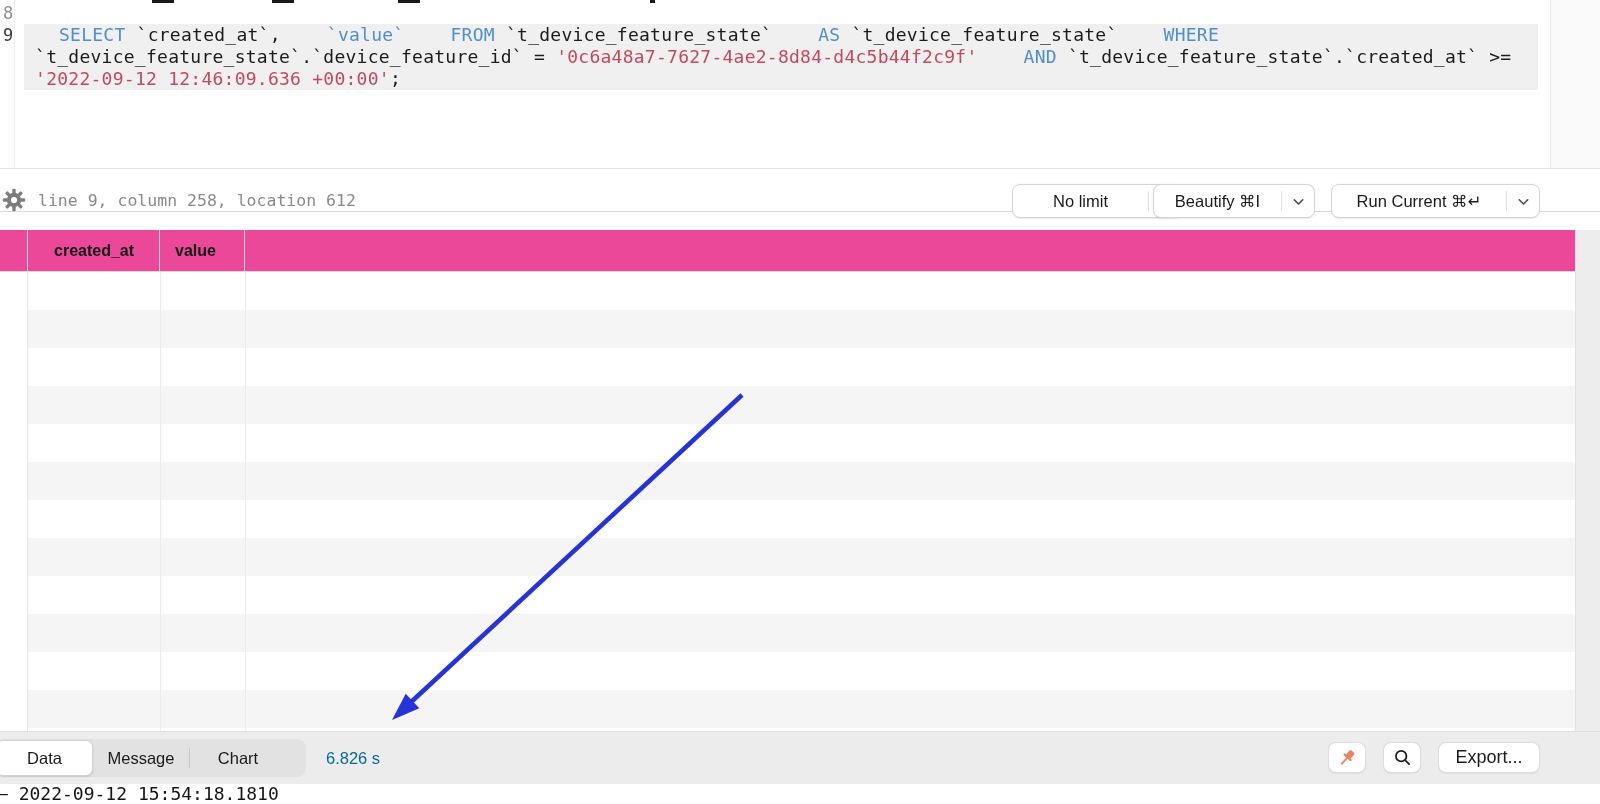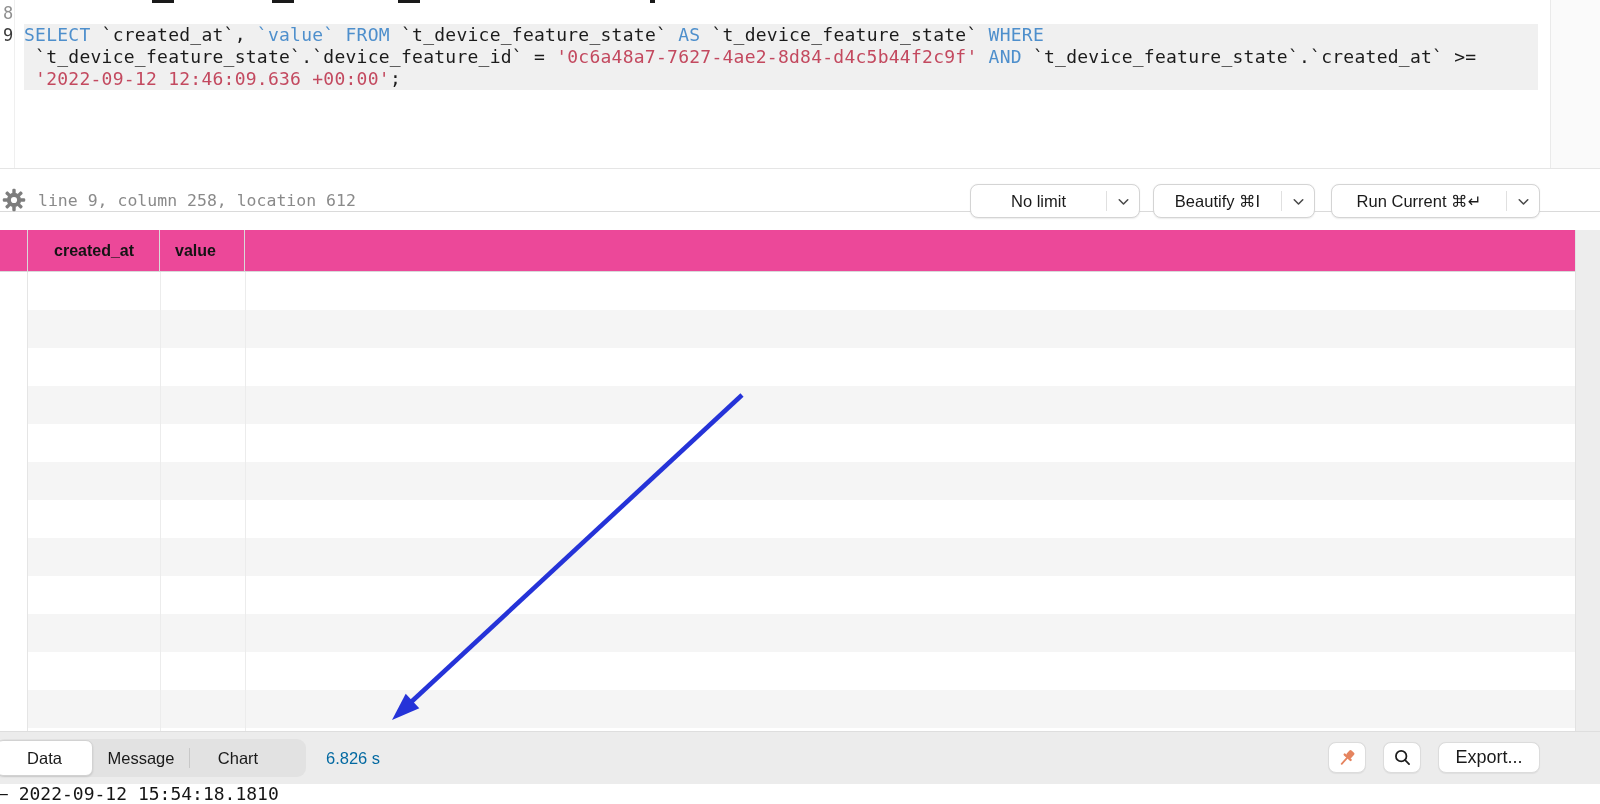--- a/index.html
+++ b/index.html
@@ -9,21 +9,21 @@
 
   
   .editor{position:absolute;left:0;top:0;width:1600px;height:168px;background:#fff;}
   .gutter-divider{position:absolute;left:14px;top:0;width:1px;height:168px;background:#efefef;}
   .frag{position:absolute;top:0;height:3px;background:#1a1a1a;}
   .ln{position:absolute;left:3px;font-family:"DejaVu Sans Mono",monospace;font-size:17px;line-height:22px;color:#8f8f8f;}
   .ln.current{color:#3a3a3a;}
   .code-block{position:absolute;left:24px;top:24px;right:62px;background:#f0f0f0;}
   .code-line{height:22px;line-height:22px;white-space:pre;font-family:"DejaVu Sans Mono",monospace;
              font-size:18px;letter-spacing:.25px;color:var(--code-text,#1b1b1b);}
-  .seg-kw{color:var(--keyword,#4e8fcc);}
+  .seg-kw{color:var(--keyword,#4e8fcc);margin-left:35px;}
   .seg-str{color:var(--string,#c3495f);}
   .editor-sb{position:absolute;left:1550px;top:0;width:50px;height:168px;background:#fafafa;border-left:1px solid #eaeaea;}
 
   
   .statusbar{position:absolute;left:0;top:168px;width:1600px;height:44px;background:#fff;
              border-top:1px solid #e5e5e5;border-bottom:1px solid #dadada;box-sizing:border-box;}
   .gear{position:absolute;left:2px;top:19px;width:24px;height:24px;}
   .cursor-info{position:absolute;left:38px;top:0;height:62px;display:flex;align-items:center;
                font-family:"DejaVu Sans Mono",monospace;font-size:16.5px;color:#8a8a8a;}
   .split-btn{position:absolute;top:15px;height:34px;background:#fff;border:1px solid #d4d4d4;border-radius:8px;
@@ -104,21 +104,21 @@
             <rect x="10.3" y="0.8" width="3.4" height="5.2" rx="1.2" transform="rotate(270 12 12)"></rect>
             <rect x="10.3" y="0.8" width="3.4" height="5.2" rx="1.2" transform="rotate(315 12 12)"></rect>
           </g>
           <circle cx="12" cy="12" r="7.2"></circle>
         </g>
         <circle cx="12" cy="12" r="3.1" fill="#ffffff"></circle>
       </svg>
     </span>
     <div class="cursor-info">line 9, column 258, location 612</div>
 
-    <div class="split-btn" style="left:970px;width:170px;">
+    <div class="split-btn" style="left:1012px;width:170px;">
       <span class="split-label">No limit</span>
       <span class="split-sep"></span>
       <span class="split-chev">
         <svg viewBox="0 0 24 24" width="17" height="17">
             <polyline points="6,9.5 12,15.5 18,9.5" fill="none" stroke="#4a4a4a" stroke-width="2.2" stroke-linecap="round" stroke-linejoin="round"></polyline>
           </svg>
       </span>
     </div>
     <div class="split-btn" style="left:1153px;width:162px;">
       <span class="split-label">Beautify ⌘I</span>

